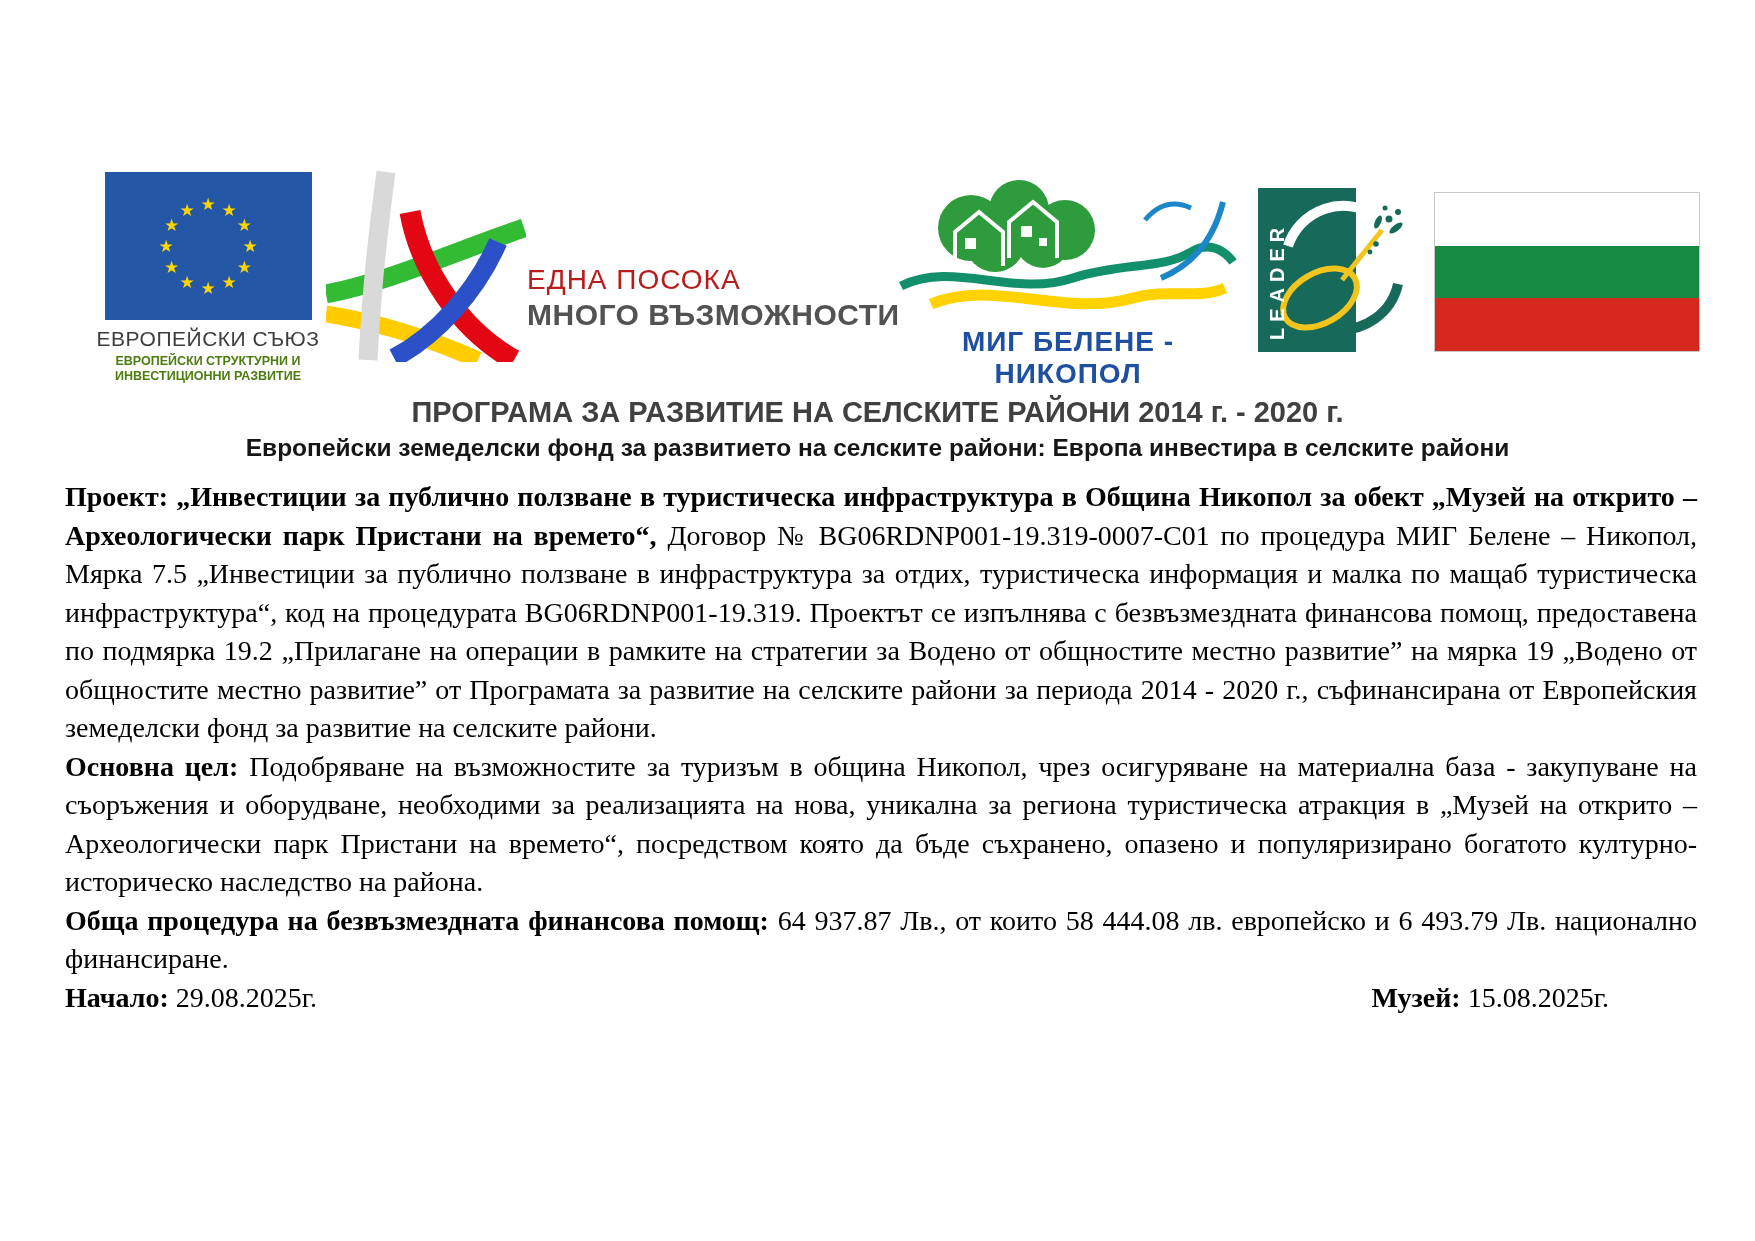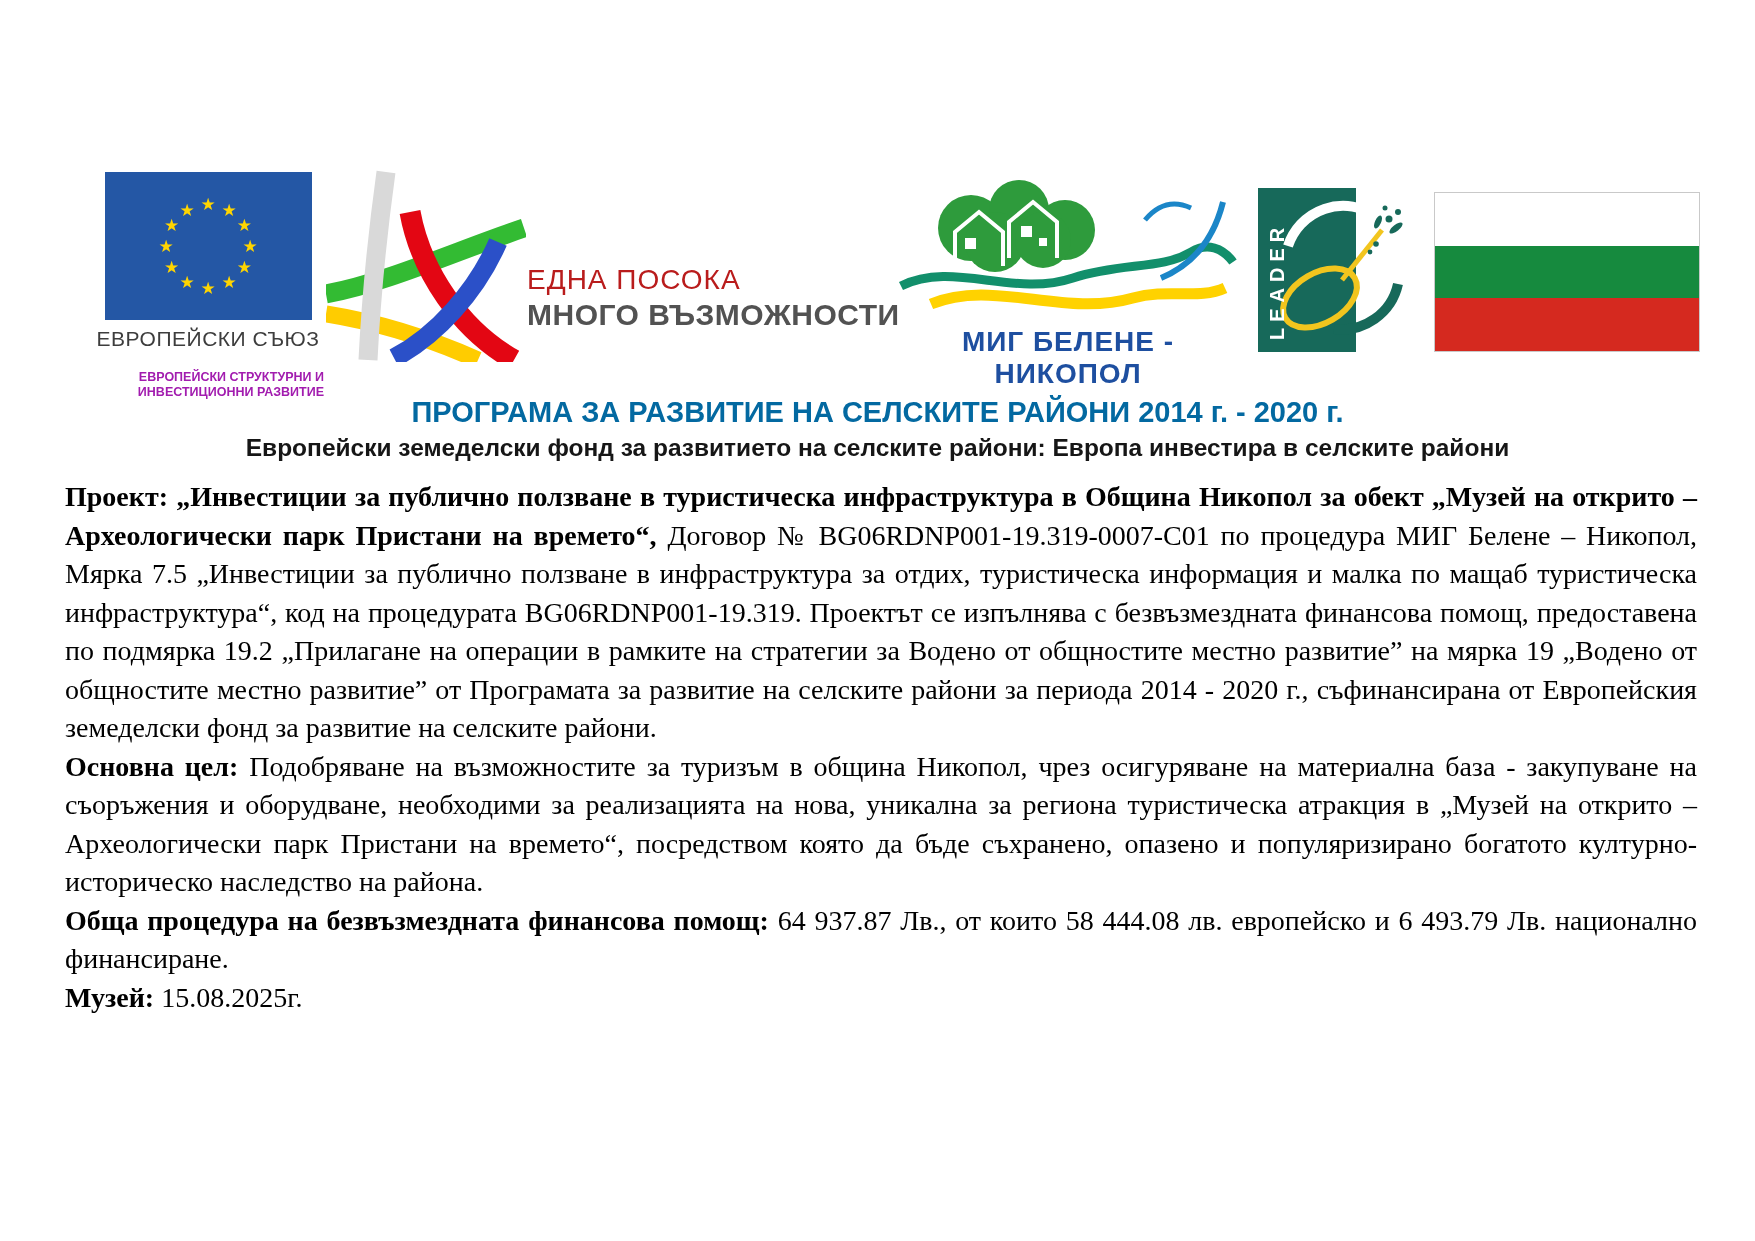--- a/index.html
+++ b/index.html
@@ -6,40 +6,40 @@
   body{
     width:1755px;height:1241px;background:#ffffff;position:relative;
     font-family:"Liberation Serif",serif;color:#000;
   }
   .abs{position:absolute;}
 
   
   .eu-block{left:92px;top:172px;width:232px;text-align:center;}
   .eu-flag{display:block;margin:0 auto;}
   .eu-cap1{margin-top:7px;font-family:"Liberation Sans",sans-serif;font-size:21px;font-weight:400;color:#3d3d3d;letter-spacing:.5px;}
-  .eu-cap2{margin-top:19px;font-family:"Liberation Sans",sans-serif;font-size:12.5px;font-weight:700;color:#a21caf;line-height:15px;text-align:right;}
+  .eu-cap2{margin-top:3px;font-family:"Liberation Sans",sans-serif;font-size:12.5px;font-weight:700;color:#4d7c0f;line-height:15px;}
 
   .xlogo{left:326px;top:170px;}
   .xtext{left:527px;top:252px;font-family:"Liberation Sans",sans-serif;}
   .xtext .l1{font-size:28px;color:#b91c1c;letter-spacing:1px;margin-top:12px;}
   .xtext .l2{font-size:30px;font-weight:700;color:#525252;letter-spacing:.5px;margin-top:2px;}
 
   .mig-block{left:893px;top:170px;width:350px;text-align:center;}
   .mig-label{margin-top:2px;font-family:"Liberation Sans",sans-serif;font-size:28px;font-weight:800;color:#1e4fa0;letter-spacing:1px;}
 
   .leader{left:1258px;top:188px;}
   .bgflag{left:1434px;top:192px;width:266px;height:160px;border:1px solid #c9c9c9;box-sizing:border-box;}
   .bgflag div{height:52.6px;}
   .bg-w{background:#ffffff;}
   .bg-g{background:#168a3e;}
   .bg-r{background:#d5291f;}
 
   
   .h1{left:0;top:396px;width:100%;text-align:center;font-family:"Liberation Sans",sans-serif;
-      font-size:29px;font-weight:700;color:#0369a1;}
+      font-size:29px;font-weight:700;color:#404040;}
   .h2{left:0;top:434px;width:100%;text-align:center;font-family:"Liberation Sans",sans-serif;
       font-size:24.5px;font-weight:700;color:#161616;}
 
   
   .doc{left:65px;top:478px;width:1632px;font-size:28px;line-height:38.5px;text-align:justify;}
   .doc p{margin:0;}
   .b{font-weight:700;}
   .dates{display:flex;justify-content:space-between;}
   .dates .right{margin-right:88px;}
 </style>
@@ -136,15 +136,16 @@
 </div>
 
 <div class="abs h1">ПРОГРАМА ЗА РАЗВИТИЕ НА СЕЛСКИТЕ РАЙОНИ 2014 г. - 2020 г.</div>
 <div class="abs h2">Европейски земеделски фонд за развитието на селските райони: Европа инвестира в селските райони</div>
 
 <div class="abs doc">
   <p><span class="b">Проект: „Инвестиции за публично ползване в туристическа инфраструктура в Община Никопол за обект „Музей на открито – Археологически парк Пристани на времето“,</span><span> Договор № BG06RDNP001-19.319-0007-С01 по процедура МИГ Белене – Никопол, Мярка 7.5 „Инвестиции за публично ползване в инфраструктура за отдих, туристическа информация и малка по мащаб туристическа инфраструктура“, код на процедурата BG06RDNP001-19.319. Проектът се изпълнява с безвъзмездната финансова помощ, предоставена по подмярка 19.2 „Прилагане на операции в рамките на стратегии за Водено от общностите местно развитие” на мярка 19 „Водено от общностите местно развитие” от Програмата за развитие на селските райони за периода 2014 - 2020 г., съфинансирана от Европейския земеделски фонд за развитие на селските райони.</span></p>
   <p><span class="b">Основна цел:</span><span> Подобряване на възможностите за туризъм в община Никопол, чрез осигуряване на материална база - закупуване на съоръжения и оборудване, необходими за реализацията на нова, уникална за региона туристическа атракция в „Музей на открито – Археологически парк Пристани на времето“, посредством която да бъде съхранено, опазено и популяризирано богатото културно-историческо наследство на района.</span></p>
   <p><span class="b">Обща процедура на безвъзмездната финансова помощ:</span><span> 64 937.87 Лв., от които 58 444.08 лв. европейско и 6 493.79 Лв. национално финансиране.</span></p>
   <div class="dates">
+    <span><span class="b">Начало:</span><span> 29.08.2025г.</span></span>
     <span class="right"><span class="b">Музей:</span><span> 15.08.2025г.</span></span>
   </div>
 </div>
 
 </body></html>

